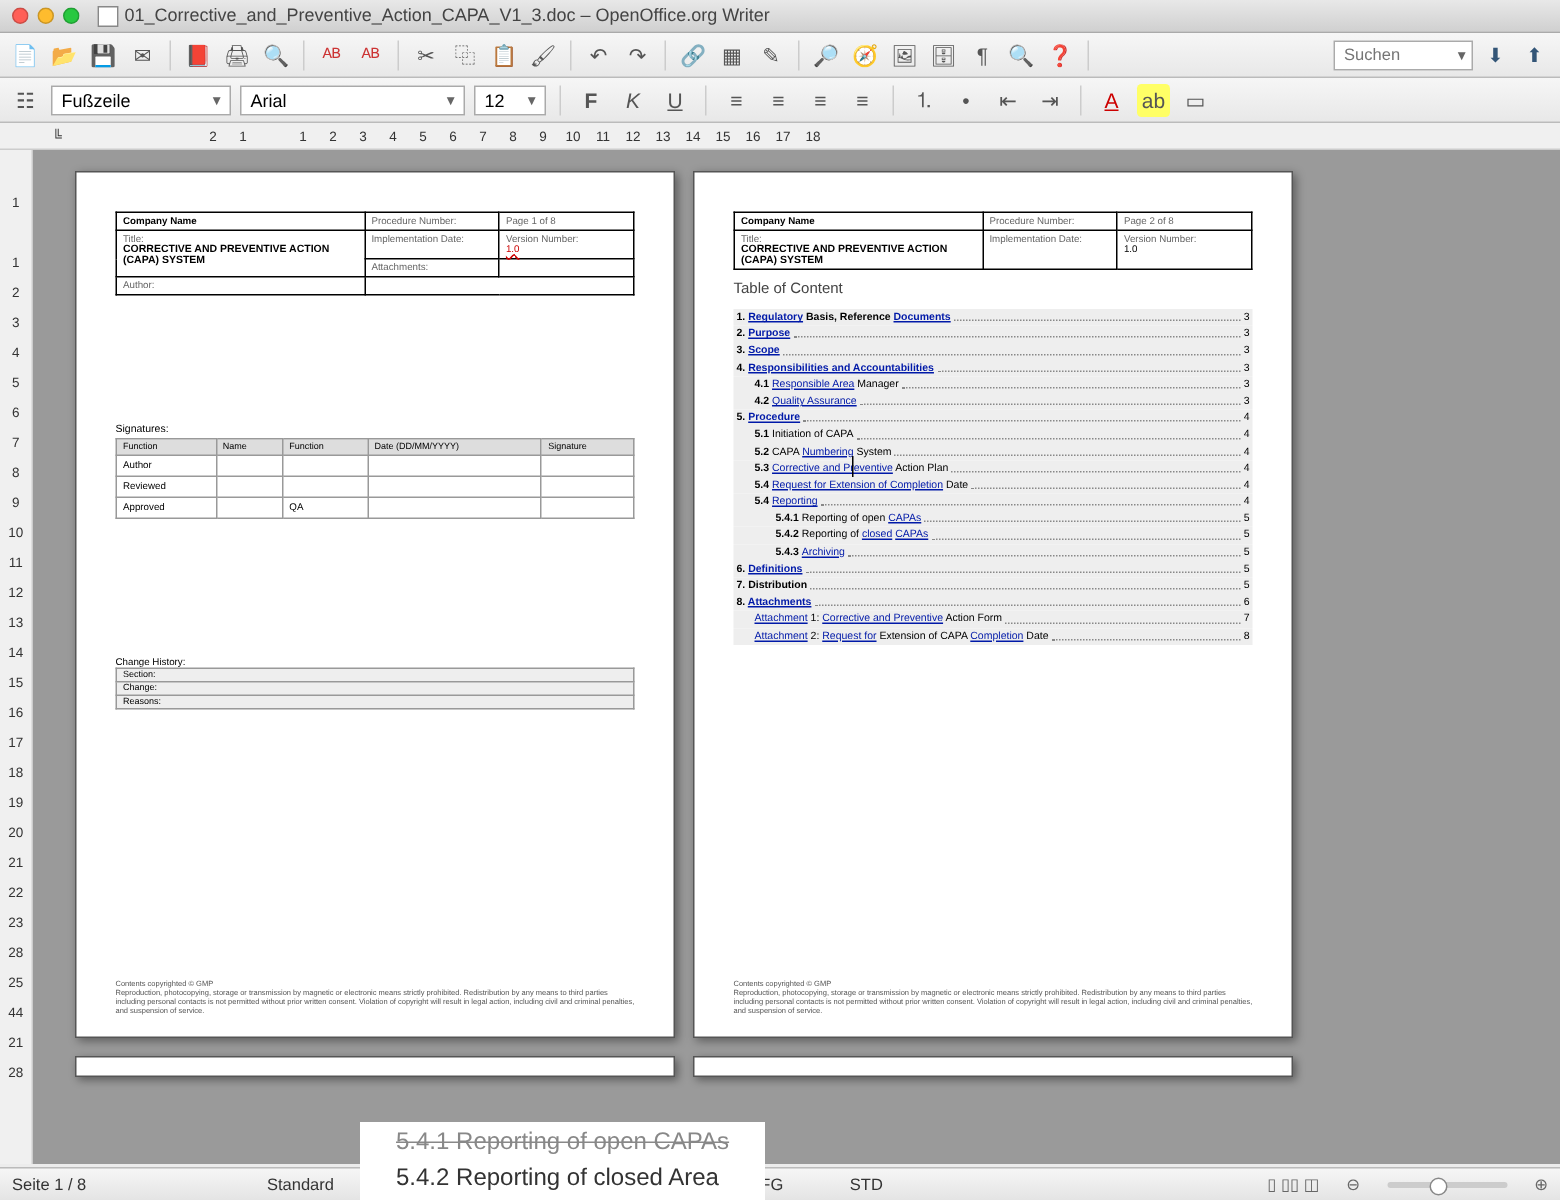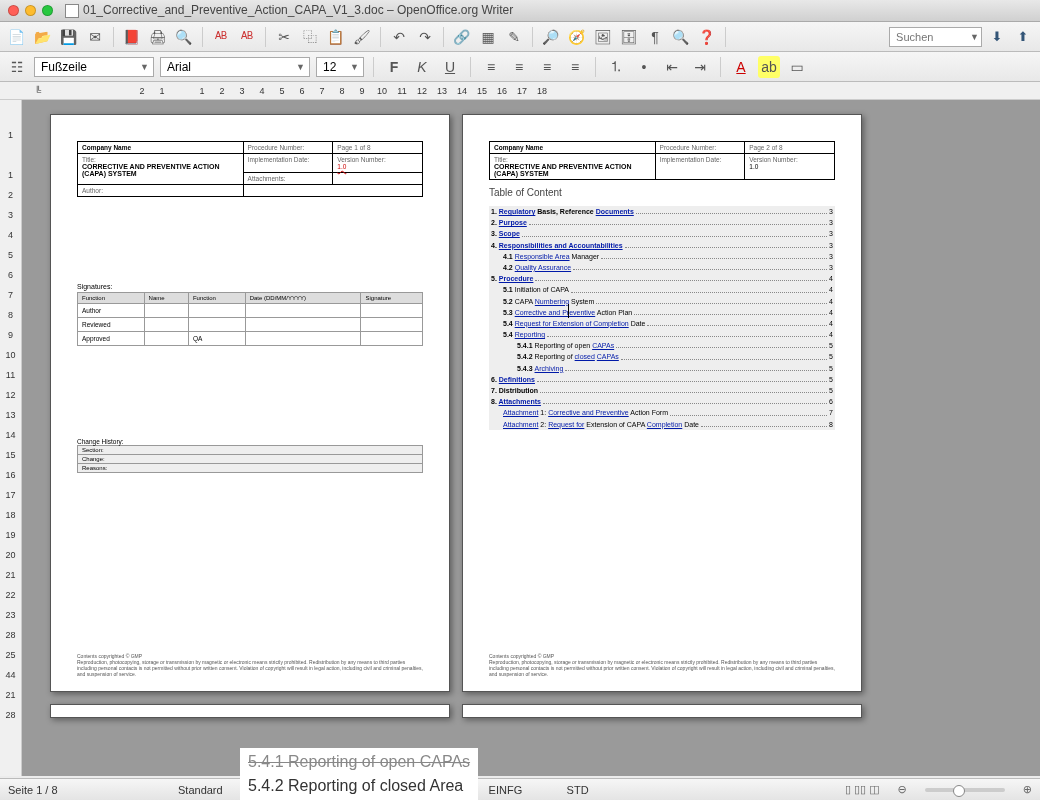--- a/index.html
+++ b/index.html
@@ -50,21 +50,21 @@
 .toc-row .dots { flex:1; border-bottom:1px dotted #888; margin:0 2px 3px 2px; }
 .toc-row .pg { white-space:nowrap; }
 .link { color:#0019a8; text-decoration:underline; }
 .cursor { position:absolute; left:546px; top:204px; width:1px; height:14px; background:#000; }
 .statusbar { position:absolute; bottom:0; left:0; right:0; height:22px; background:linear-gradient(#f6f6f6,#e4e4e4); border-top:1px solid #bbb; display:flex; align-items:center; font-size:11px; color:#333; padding:0 8px; gap:18px; }
 .statusbar .cell { min-width:60px; }
 .statusbar .spacer { flex:1; }
 .zoom-icons { display:flex; gap:4px; align-items:center; font-size:11px; color:#666; }
 .zoom-slider { width:80px; height:4px; background:#ccc; border-radius:2px; position:relative; }
 .zoom-slider::after { content:""; position:absolute; left:28px; top:-3px; width:10px; height:10px; background:#fff; border:1px solid #888; border-radius:50%; }
-.overflow-text { position:absolute; bottom:0; left:240px; font-size:16px; color:#333; background:#fff; padding:2px 8px; line-height:1.5; }
+.overflow-text { position:absolute; bottom:0; left:240px; font-size:16px; color:#333; background:#fff; padding:2px 24px; line-height:1.5; }
 .next-pages { display:flex; gap:12px; margin-top:12px; }
 .next-pages .stub { width:400px; height:14px; background:#fff; border:1px solid #555; box-shadow:2px 2px 6px rgba(0,0,0,.4); }
 .arrow-btn { font-size:13px; color:#357; }
 </style>
 </head>
 <body>
 
 <div class="titlebar">
   <div class="traffic">
     <div class="tdot r"></div>

